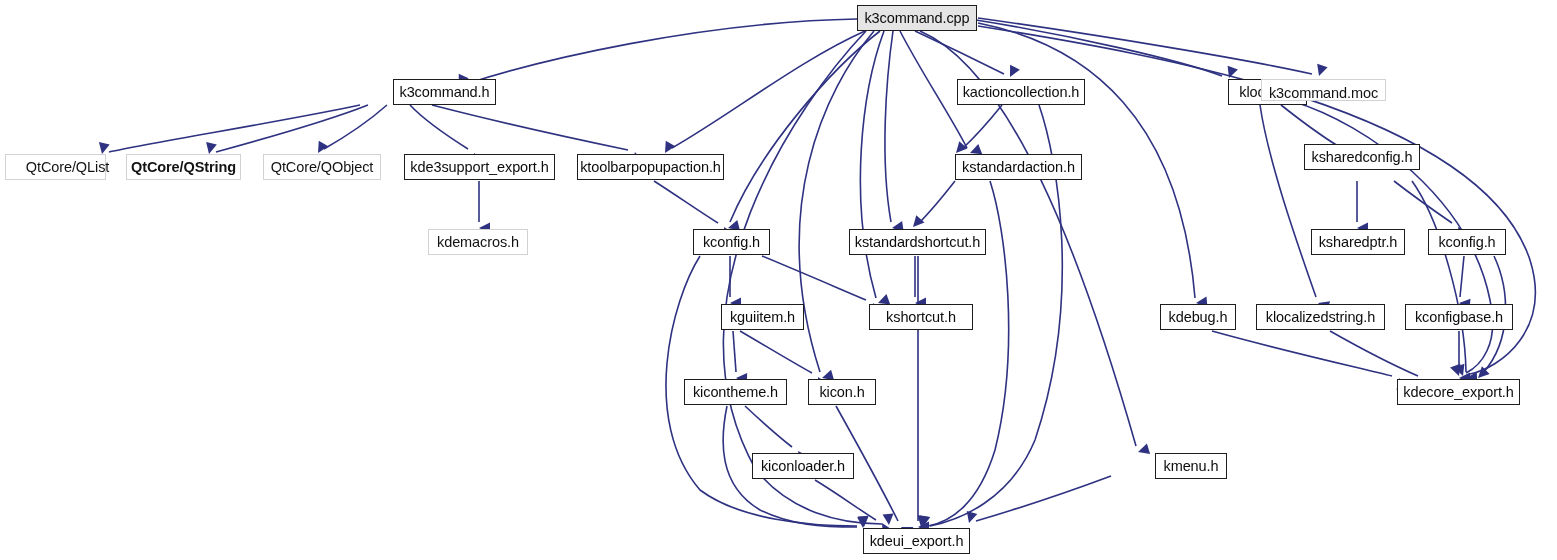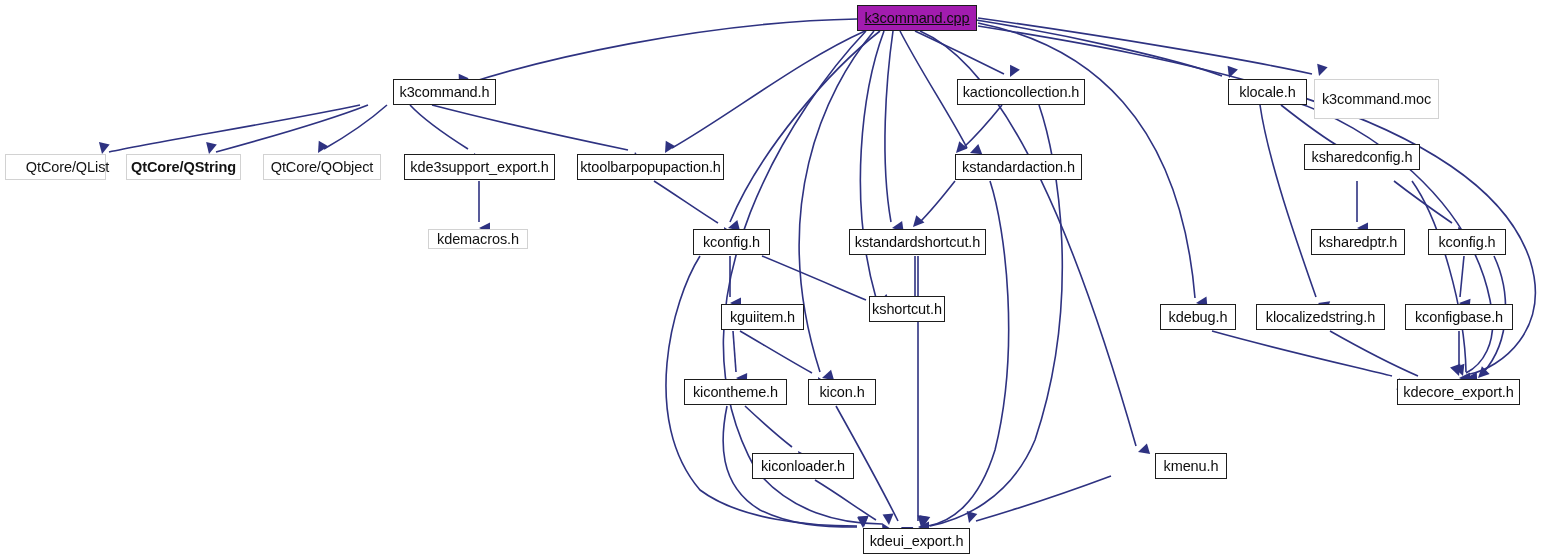--- a/index.html
+++ b/index.html
@@ -39,23 +39,22 @@
     justify-content: center;
     background: #ffffff;
     border: 1.6px solid #1d1d1d;
     color: #0c0c0c;
     font-size: 14.5px;
     line-height: 1;
     white-space: nowrap;
     letter-spacing: -0.1px;
   }
   .node-box.node-root {
-    background: #a21caf;
+    background: #e5e5e5;
     border-color: #1d1d1d;
-    text-decoration: underline;
   }
   .node-box.node-leafgray {
     border-color: #d2d2d2;
     color: #131313;
   }
   .node-label {
     pointer-events: none;
   }
 </style>
 </head>
@@ -168,21 +167,21 @@
       </div>
       <div class="node-box" style="left: 349px; top: 79px; width: 103px; height: 26px; margin-left: 44px;">
         <span class="node-label">k3command.h</span>
       </div>
       <div class="node-box" style="left: 957px; top: 79px; width: 128px; height: 26px;">
         <span class="node-label">kactioncollection.h</span>
       </div>
       <div class="node-box" style="left: 1228px; top: 79px; width: 79px; height: 26px;">
         <span class="node-label">klocale.h</span>
       </div>
-      <div class="node-box node-leafgray" style="left: 1314px; top: 79px; width: 125px; height: 40px;">
+      <div class="node-box node-leafgray" style="left: 1261px; top: 79px; width: 125px; height: 22px; align-items: flex-end;">
         <span class="node-label">k3command.moc</span>
       </div>
       <div class="node-box node-leafgray" style="left: 5px; top: 154px; width: 101px; height: 26px; padding-left: 24px;">
         <span class="node-label">QtCore/QList</span>
       </div>
       <div class="node-box node-leafgray" style="left: 126px; top: 154px; width: 115px; height: 26px; font-weight: bold;">
         <span class="node-label">QtCore/QString</span>
       </div>
       <div class="node-box node-leafgray" style="left: 263px; top: 154px; width: 118px; height: 26px;">
         <span class="node-label">QtCore/QObject</span>
@@ -192,39 +191,39 @@
       </div>
       <div class="node-box" style="left: 577px; top: 154px; width: 147px; height: 26px;">
         <span class="node-label">ktoolbarpopupaction.h</span>
       </div>
       <div class="node-box" style="left: 955px; top: 154px; width: 127px; height: 26px; text-align: right;">
         <span class="node-label">kstandardaction.h</span>
       </div>
       <div class="node-box" style="left: 1304px; top: 144px; width: 116px; height: 26px;">
         <span class="node-label">ksharedconfig.h</span>
       </div>
-      <div class="node-box node-leafgray" style="left: 428px; top: 229px; width: 100px; height: 20px;">
+      <div class="node-box node-leafgray" style="left: 428px; top: 229px; width: 100px; height: 26px;">
         <span class="node-label">kdemacros.h</span>
       </div>
       <div class="node-box" style="left: 693px; top: 229px; width: 77px; height: 26px;">
         <span class="node-label">kconfig.h</span>
       </div>
       <div class="node-box" style="left: 849px; top: 229px; width: 137px; height: 26px;">
         <span class="node-label">kstandardshortcut.h</span>
       </div>
       <div class="node-box" style="left: 1311px; top: 229px; width: 94px; height: 26px;">
         <span class="node-label">ksharedptr.h</span>
       </div>
       <div class="node-box" style="left: 1428px; top: 229px; width: 78px; height: 26px;">
         <span class="node-label">kconfig.h</span>
       </div>
       <div class="node-box" style="left: 689px; top: 304px; width: 83px; height: 26px; margin-left: 32px;">
         <span class="node-label">kguiitem.h</span>
       </div>
-      <div class="node-box" style="left: 869px; top: 296px; width: 76px; height: 26px;">
+      <div class="node-box" style="left: 869px; top: 304px; width: 104px; height: 26px;">
         <span class="node-label">kshortcut.h</span>
       </div>
       <div class="node-box" style="left: 1160px; top: 304px; width: 76px; height: 26px;">
         <span class="node-label">kdebug.h</span>
       </div>
       <div class="node-box" style="left: 1256px; top: 304px; width: 129px; height: 26px;">
         <span class="node-label">klocalizedstring.h</span>
       </div>
       <div class="node-box" style="left: 1405px; top: 304px; width: 108px; height: 26px;">
         <span class="node-label">kconfigbase.h</span>

